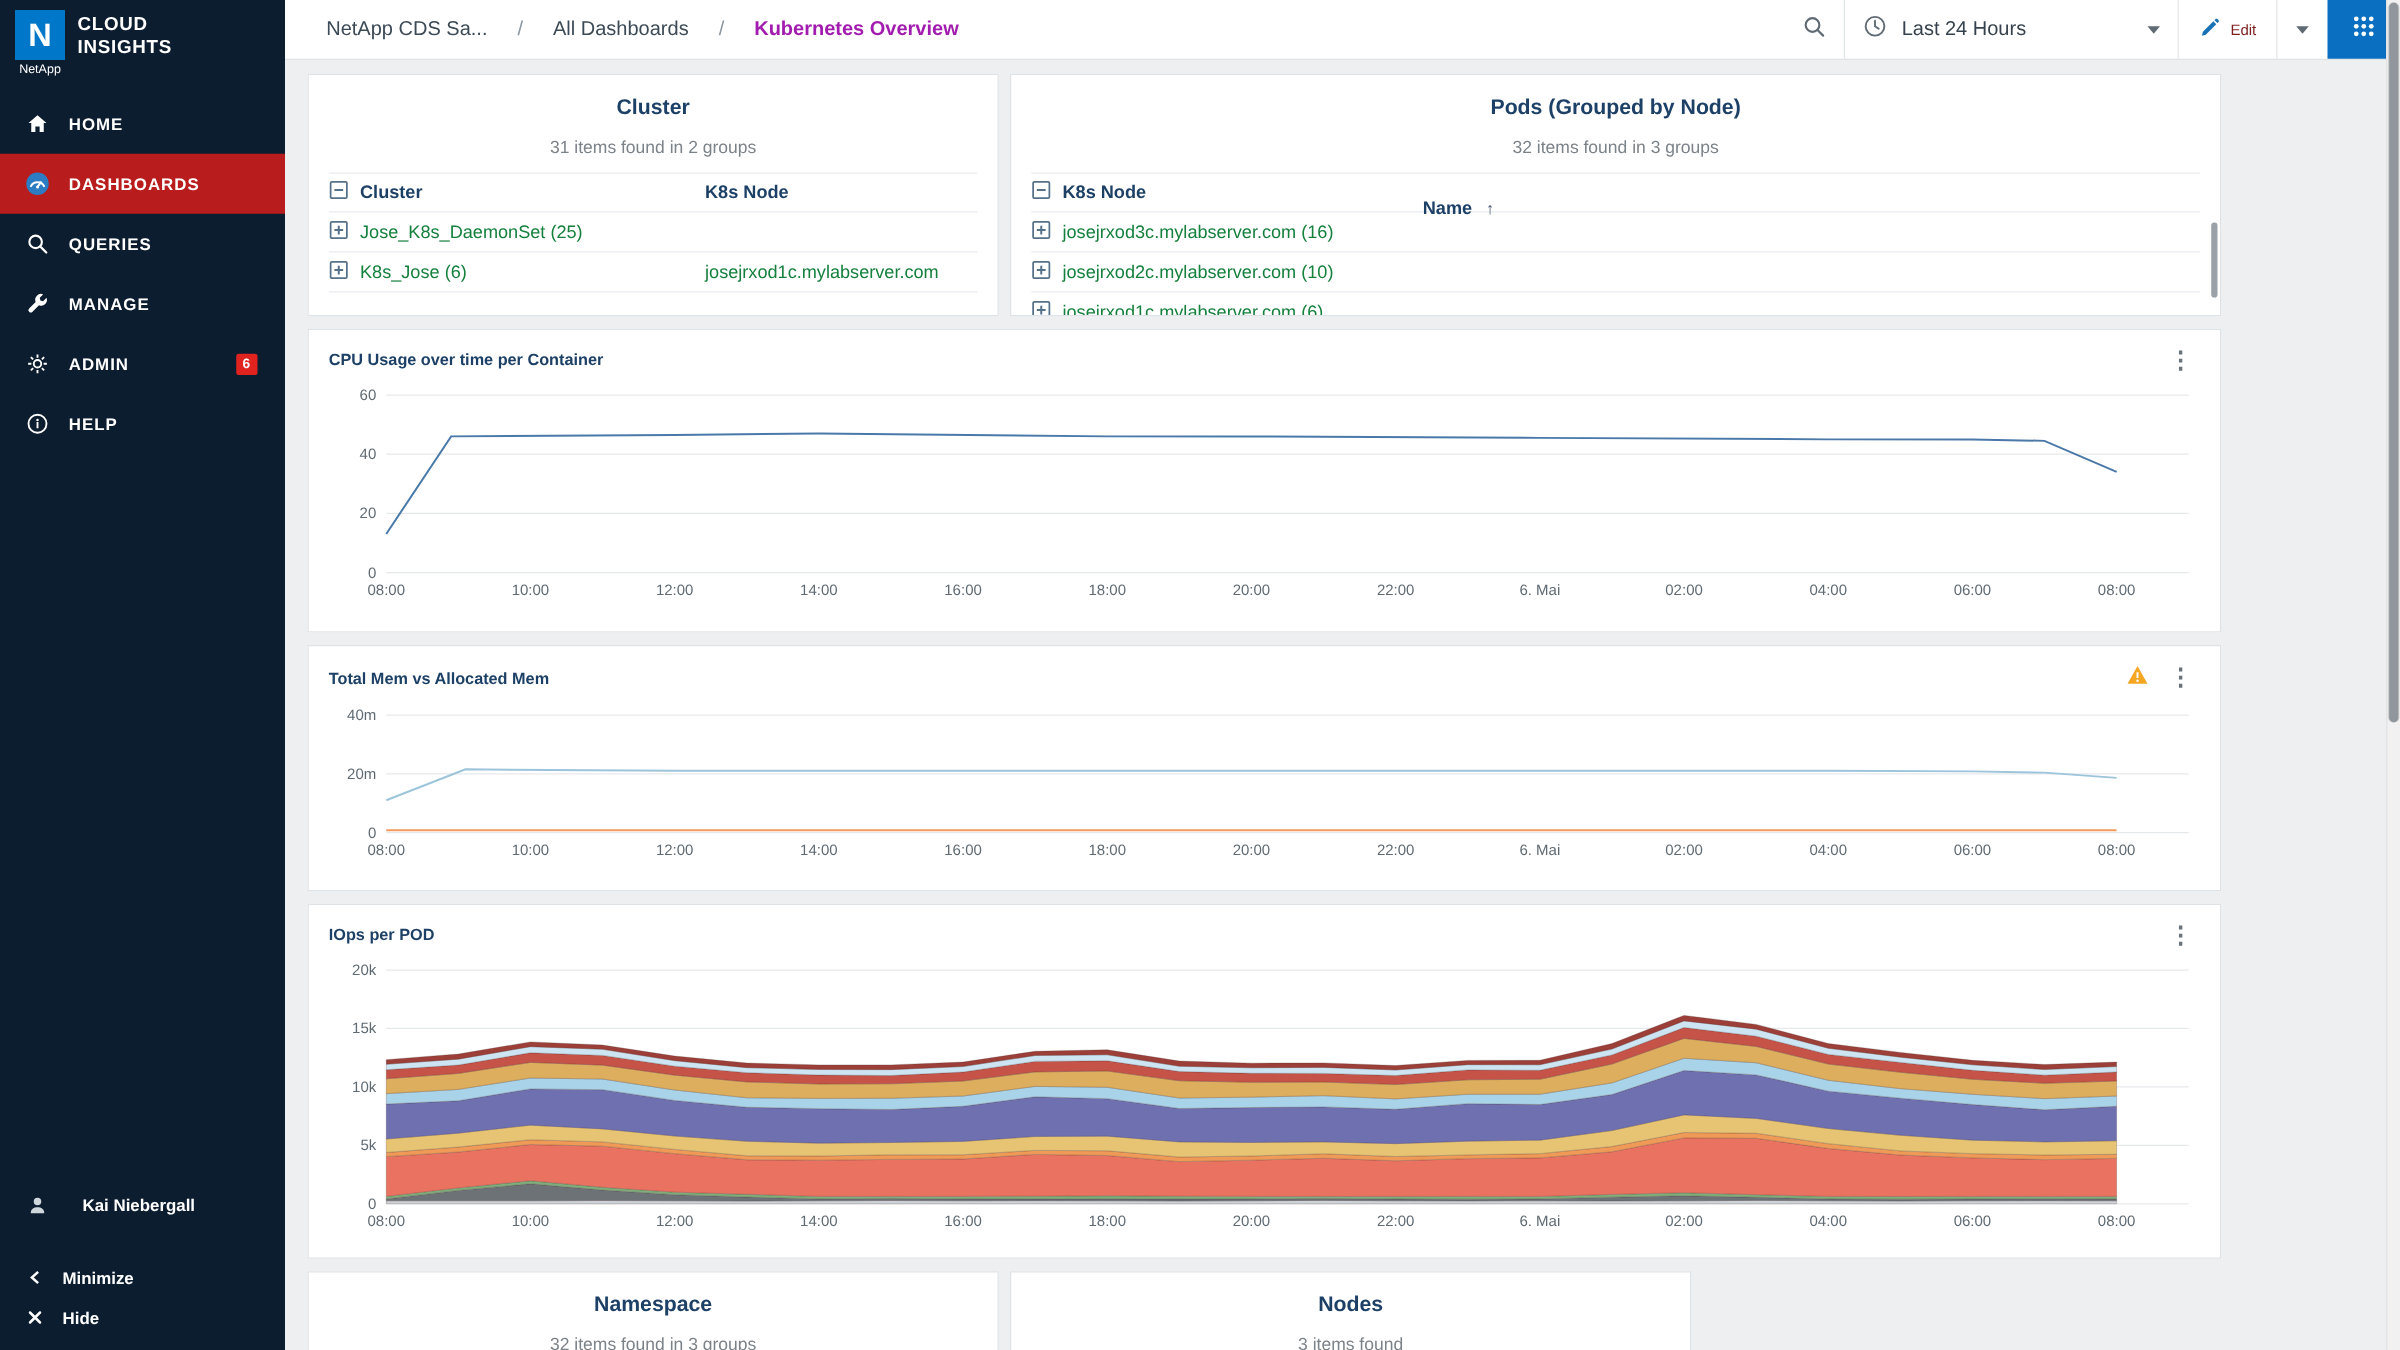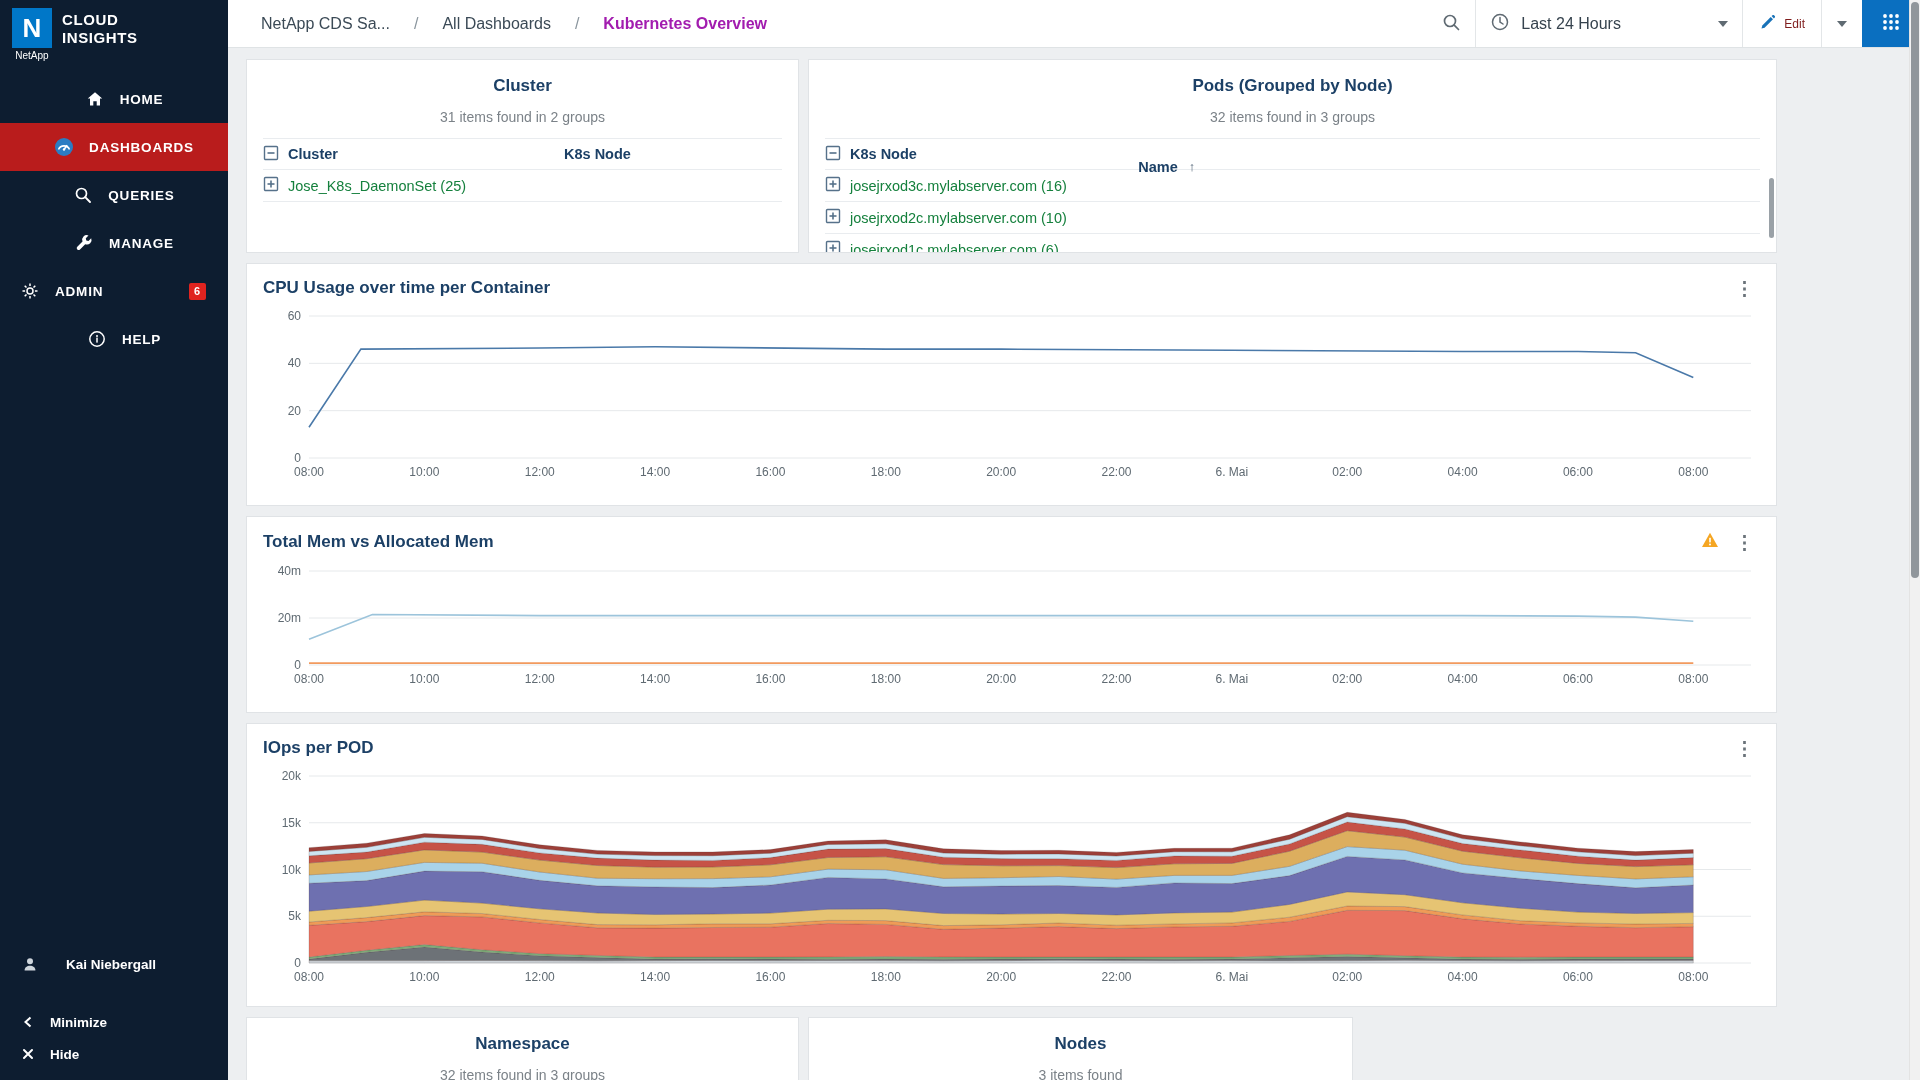--- a/index.html
+++ b/index.html
@@ -7,21 +7,21 @@
   .app{display:flex;width:100%;height:100%;}
 
   
   .sidebar{width:228px;min-width:228px;background:#0d1d30;color:#fff;position:relative;}
   .logo{display:flex;gap:10px;padding:8px 10px 2px 12px;align-items:flex-start;cursor:default;}
   .logo-mark{display:flex;flex-direction:column;align-items:center;}
   .logo-sq{width:40px;height:40px;background:#0077c8;color:#fff;font-weight:bold;font-size:26px;display:flex;align-items:center;justify-content:center;}
   .logo-company{font-size:10px;margin-top:2px;color:#fff;}
   .brand{font-weight:bold;font-size:15px;letter-spacing:.6px;line-height:1.2;padding-top:3px;}
   nav{margin-top:12px;}
-  .nav-item{height:48px;display:flex;align-items:center;gap:15px;padding-left:20px;font-size:13.5px;font-weight:bold;letter-spacing:.8px;cursor:pointer;justify-content:center;}
+  .nav-item{height:48px;display:flex;align-items:center;gap:15px;padding-left:20px;font-size:13.5px;font-weight:bold;letter-spacing:.8px;cursor:pointer;}
   .nav-item.active{background:#b91c1c;}
   .nav-icon{width:20px;height:20px;display:flex;align-items:center;justify-content:center;}
   .badge{margin-left:auto;margin-right:22px;background:#e0231f;min-width:17px;height:17px;border-radius:2px;font-size:11px;display:flex;align-items:center;justify-content:center;font-weight:bold;}
   .sidebar-bottom{position:absolute;bottom:10px;left:0;right:0;}
   .user-row{display:flex;gap:26px;align-items:center;padding:10px 20px;font-size:13.5px;font-weight:bold;cursor:pointer;}
   .side-gap{height:22px;}
   .side-action{display:flex;gap:14px;align-items:center;padding:8px 20px;font-size:13.5px;font-weight:bold;cursor:pointer;}
   .side-action .nav-icon{width:16px;height:16px;}
 
   
@@ -60,21 +60,21 @@
   .cell{color:#15803d;white-space:nowrap;}
   .rows-clip{height:86px;overflow:hidden;}
   .sort-arrow{color:#44586c;font-size:13px;margin-left:2px;}
   .inner-scroll-thumb{position:absolute;right:2px;top:118px;width:5px;height:60px;background:#9aa1a7;border-radius:3px;cursor:pointer;}
 
   .chart-card{width:1531px;margin-top:10px;padding:14px 16px 0 16px;position:relative;}
   .cpu-card{height:243px;}
   .mem-card{height:197px;}
   .iops-card{height:284px;}
   .chart-head{display:flex;align-items:center;}
-  .chart-title{font-size:17px;font-weight:bold;color:#1c4066;line-height:20px;}
+  .chart-title{font-size:13px;font-weight:bold;color:#1c4066;line-height:20px;}
   .chart-actions{margin-left:auto;display:flex;align-items:center;gap:16px;padding-right:6px;}
   .kebab{color:#6a737a;font-size:19px;line-height:1;cursor:pointer;font-weight:bold;}
   svg.chart{display:block;margin-top:6px;}
 
   .bottom-row{margin-top:10px;}
   .namespace-card{width:553px;height:160px;}
   .nodes-card{width:545px;height:160px;}
 
   .page-scrollbar{position:fixed;top:0;right:0;width:10px;height:1080px;background:#f1f1f1;border-left:1px solid #e3e3e3;}
   .page-thumb{position:absolute;top:2px;left:1px;width:8px;height:576px;background:#90969b;border-radius:4px;cursor:pointer;}
@@ -278,20 +278,35 @@
                   <svg width="16" height="16" viewBox="0 0 16 16">
                       <rect x="1.5" y="1.5" width="13" height="13" rx="1" stroke="#56718a" stroke-width="1.4" fill="none"></rect>
                       <line x1="4.5" y1="8" x2="11.5" y2="8" stroke="#56718a" stroke-width="1.6"></line>
                       <line x1="8" y1="4.5" x2="8" y2="11.5" stroke="#56718a" stroke-width="1.6"></line>
                     </svg>
                 </span>
                 <span class="cell">Jose_K8s_DaemonSet (25)</span>
               </div>
               <div class="td c2">
                   <span class="cell"></span>
+                </div>
+            </div>
+            <div class="tr">
+              <div class="td c1">
+                <span>
+                  <svg width="16" height="16" viewBox="0 0 16 16">
+                      <rect x="1.5" y="1.5" width="13" height="13" rx="1" stroke="#56718a" stroke-width="1.4" fill="none"></rect>
+                      <line x1="4.5" y1="8" x2="11.5" y2="8" stroke="#56718a" stroke-width="1.6"></line>
+                      <line x1="8" y1="4.5" x2="8" y2="11.5" stroke="#56718a" stroke-width="1.6"></line>
+                    </svg>
+                </span>
+                <span class="cell">K8s_Jose (6)</span>
+              </div>
+              <div class="td c2">
+                  <span class="cell">josejrxod1c.mylabserver.com</span>
                 </div>
             </div>
           </div>
         </section>
 
         <section class="card card-pad pods-card">
           <div class="card-title">Pods (Grouped by Node)</div>
           <div class="card-sub">32 items found in 3 groups</div>
           <div class="tbl">
             <div class="tr th">

